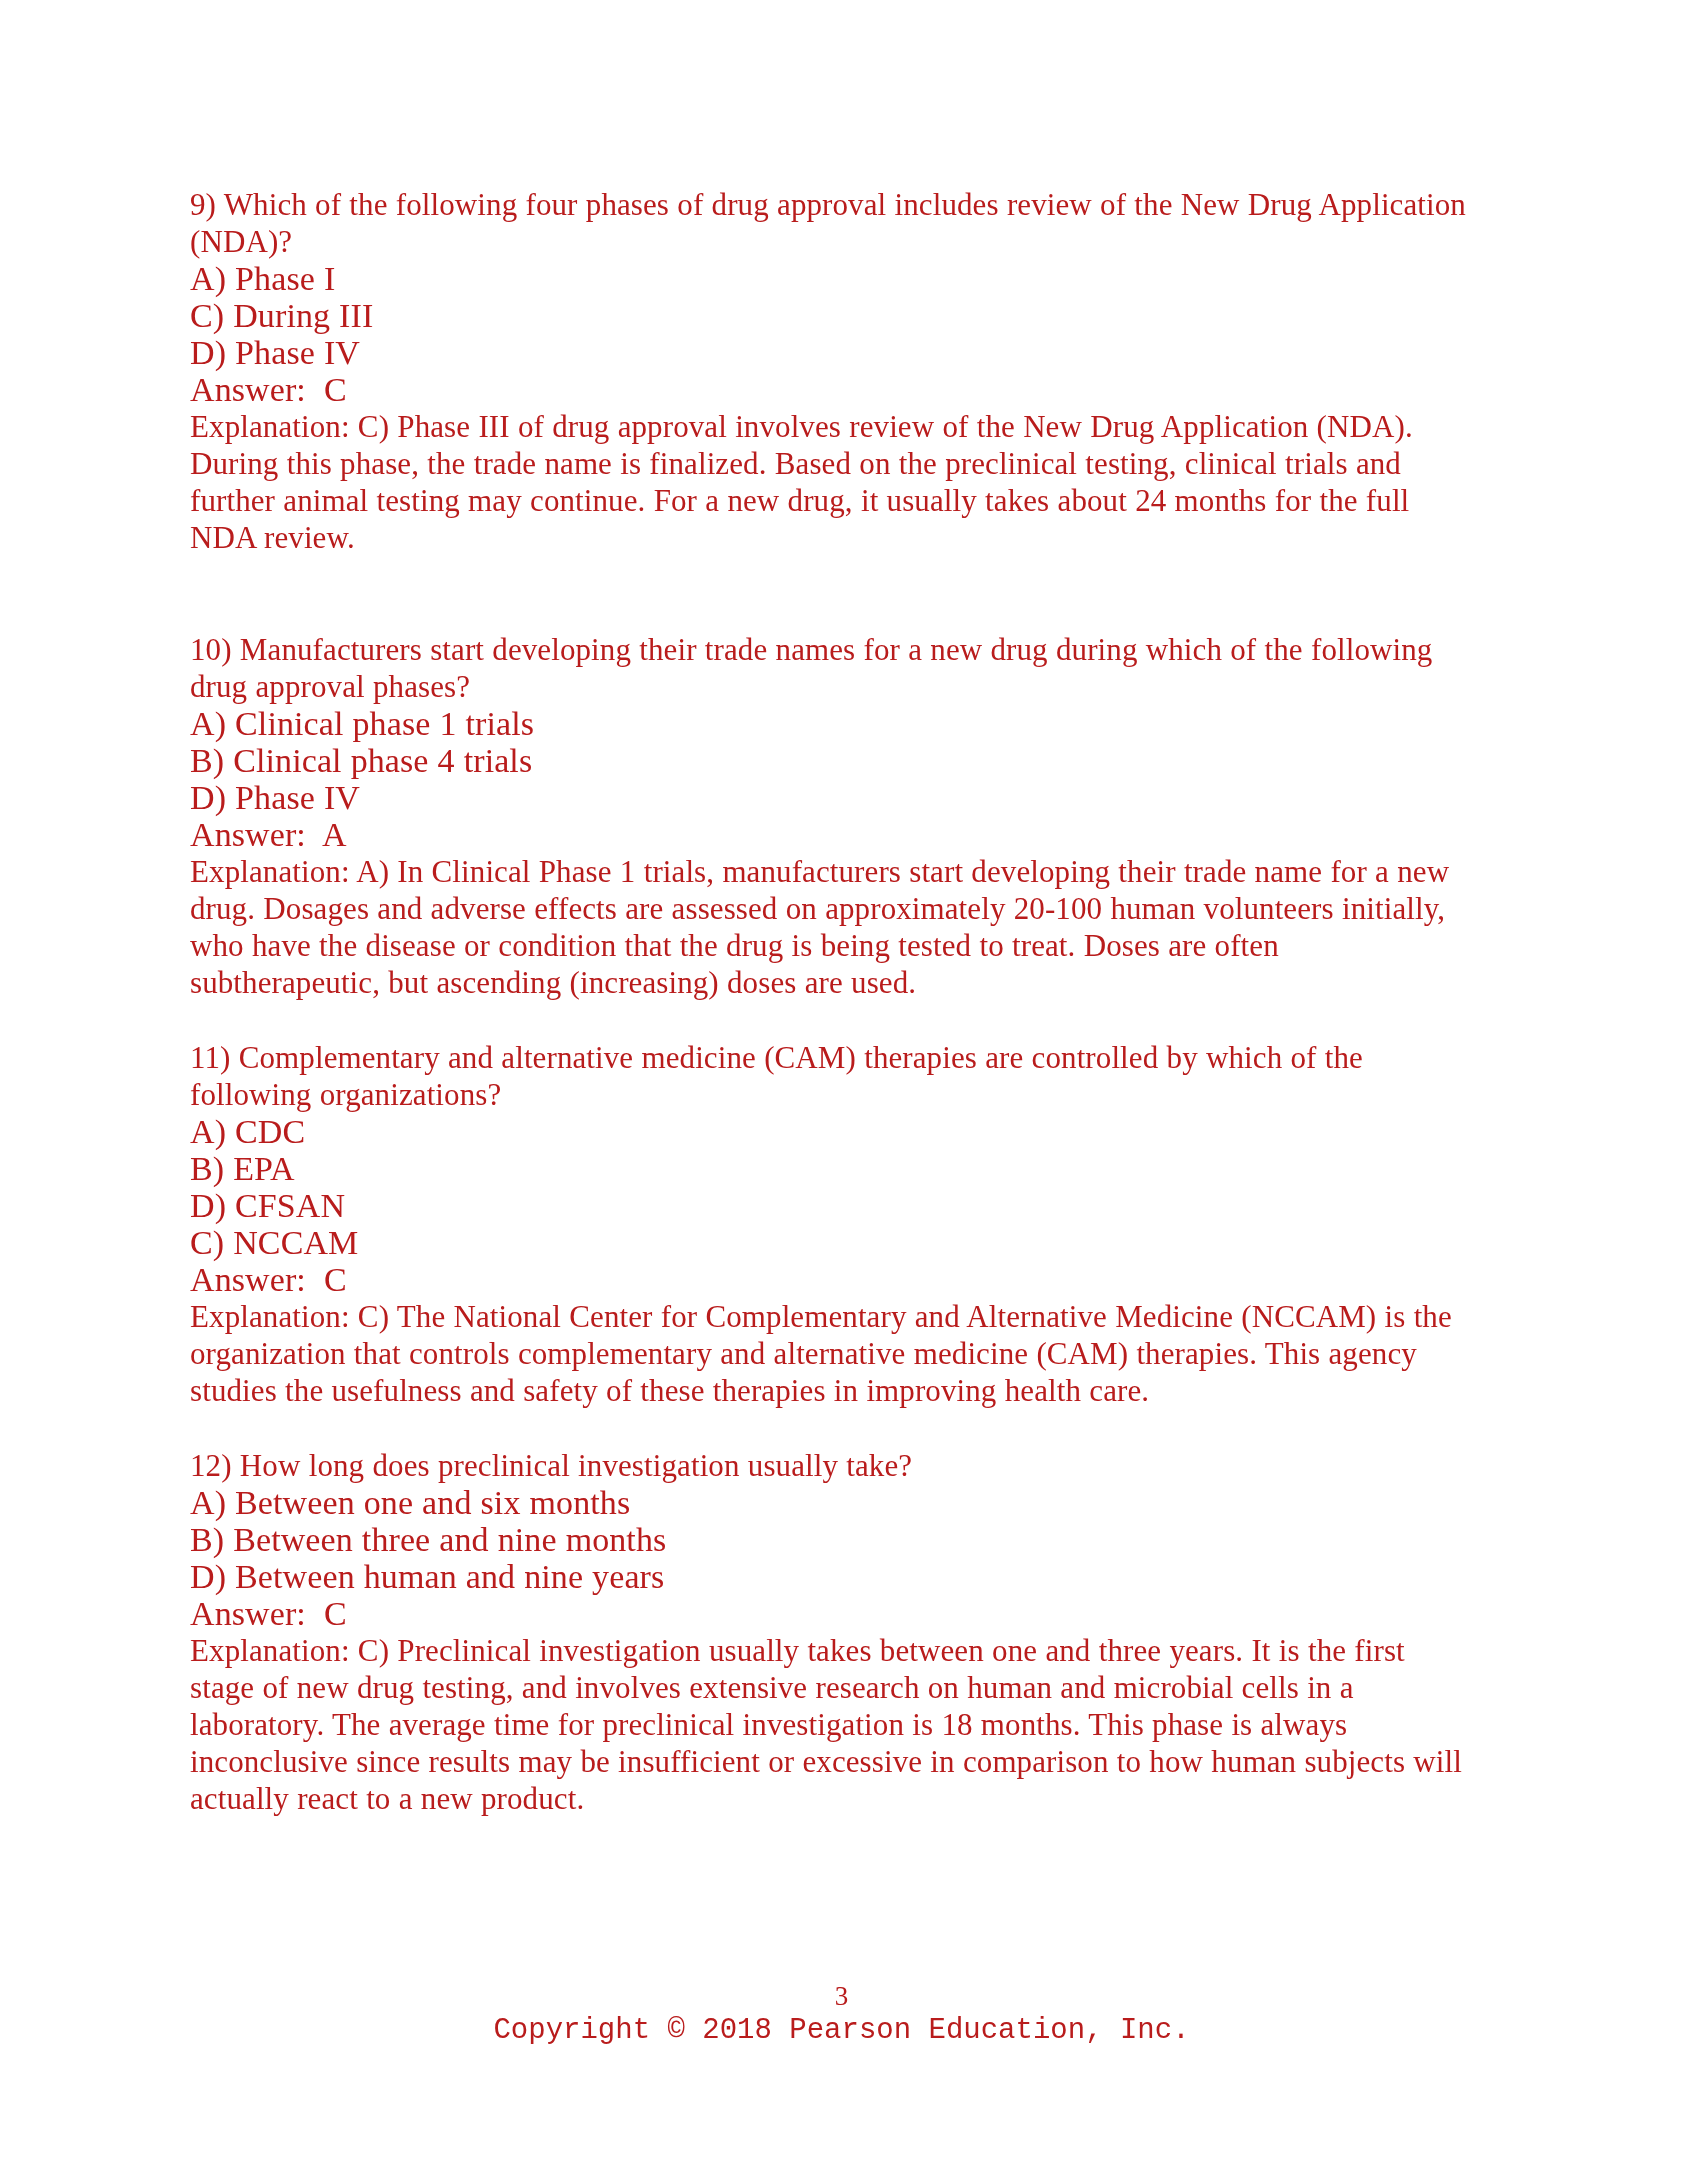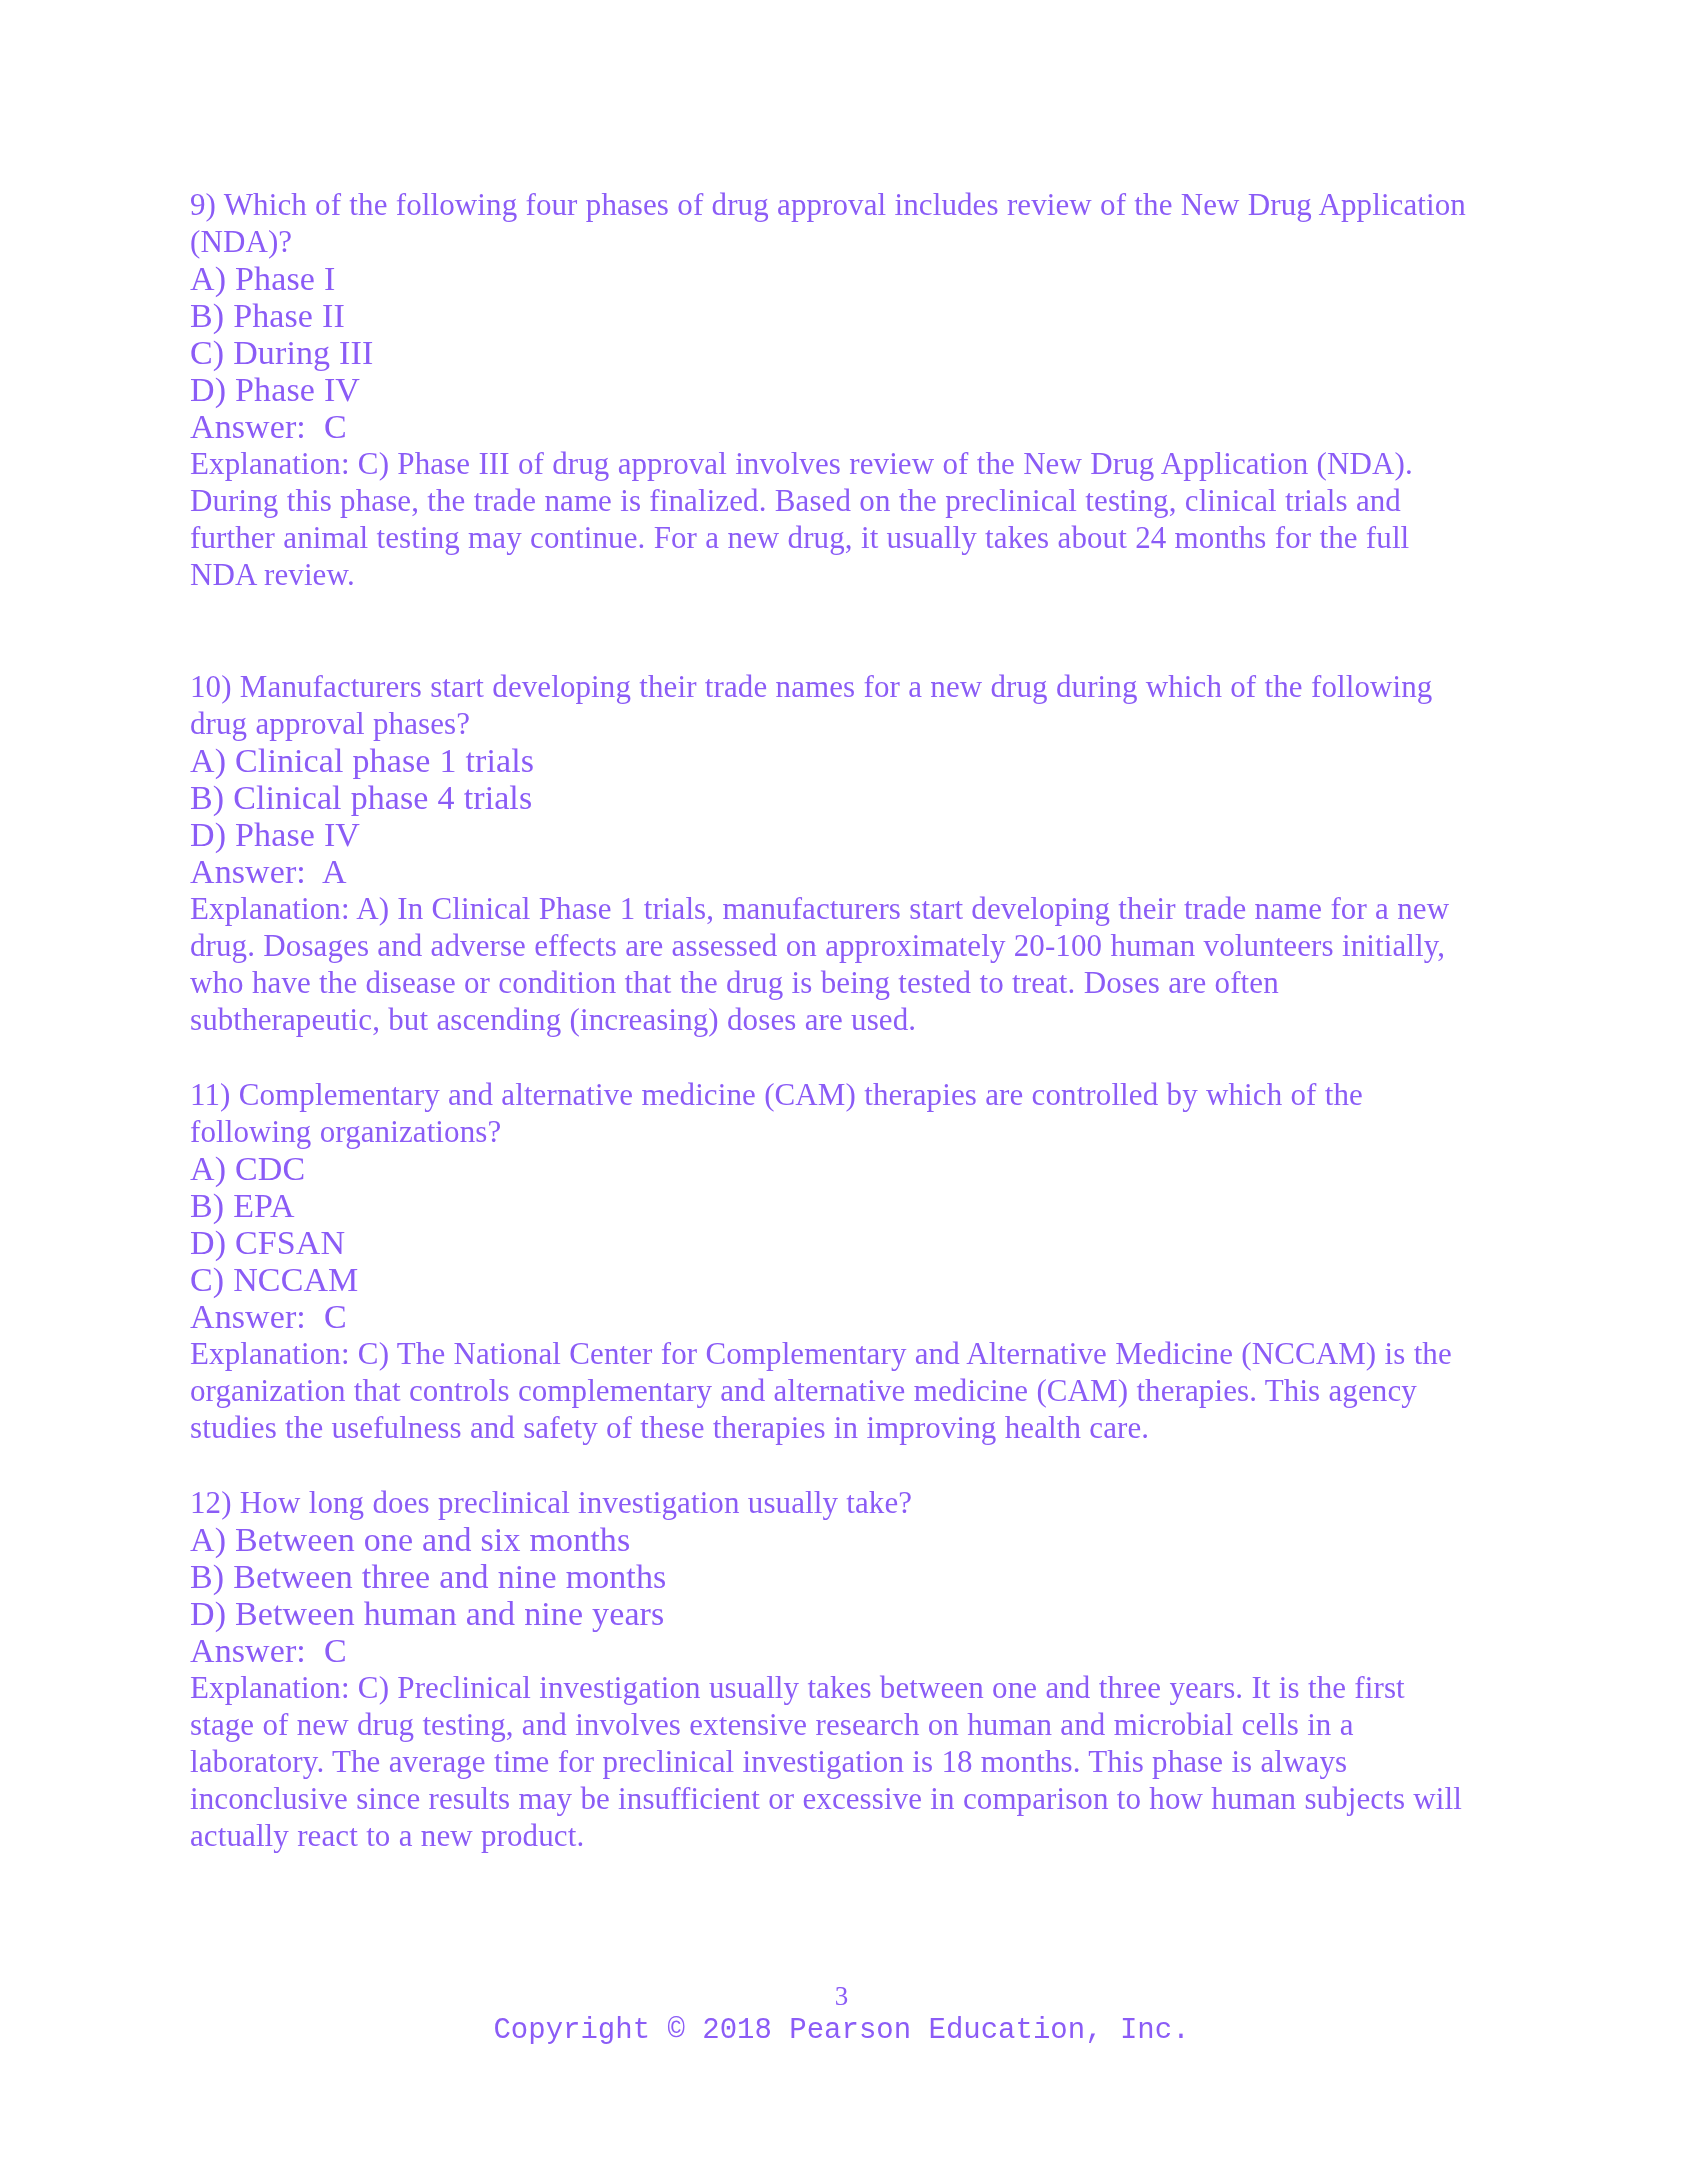--- a/index.html
+++ b/index.html
@@ -7,21 +7,21 @@
     padding: 0;
     background: #ffffff;
   }
   .page {
     position: relative;
     width: 1683px;
     height: 2178px;
     background: #ffffff;
     box-sizing: border-box;
     font-family: "Liberation Serif", "DejaVu Serif", serif;
-    color: #8b5cf6;
+    color: #b91c1c;
     overflow: hidden;
   }
   .content {
     position: absolute;
     left: 190px;
     top: 186px;
     width: 1277px;
   }
   .qblock {
     margin: 0 0 0 0;
@@ -63,21 +63,20 @@
 </head>
 <body>
 
 <div class="page">
 
   <div class="content">
 
     <div class="qblock">
       <div class="para">9) Which of the following four phases of drug approval includes review of the New Drug Application (NDA)?</div>
       <div class="line">A) Phase I</div>
-      <div class="line">B) Phase II</div>
       <div class="line">C) During III</div>
       <div class="line">D) Phase IV</div>
       <div class="line">Answer:  C</div>
       <div class="para">Explanation:  C) Phase III of drug approval involves review of the New Drug Application (NDA). During this phase, the trade name is finalized. Based on the preclinical testing, clinical trials and further animal testing may continue. For a new drug, it usually takes about 24 months for the full NDA review.</div>
     </div>
 
     <div class="gap-large"></div>
 
     <div class="qblock">
       <div class="para">10) Manufacturers start developing their trade names for a new drug during which of the following drug approval phases?</div>

